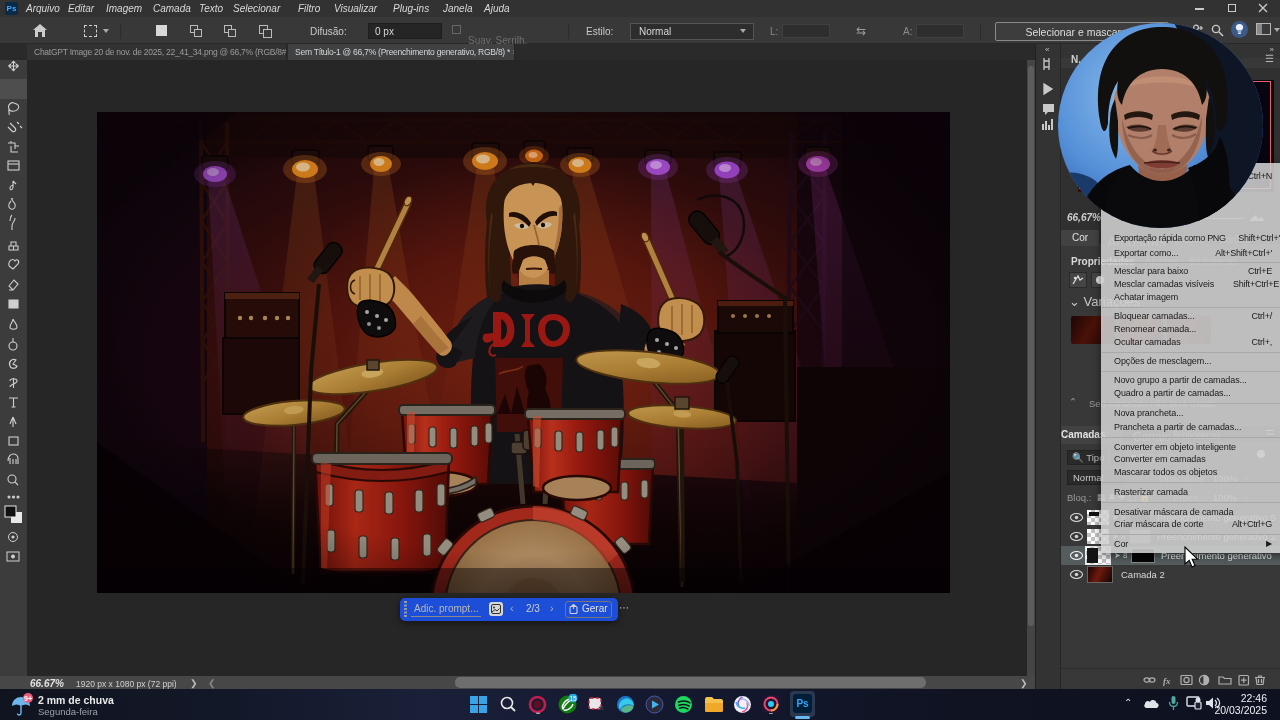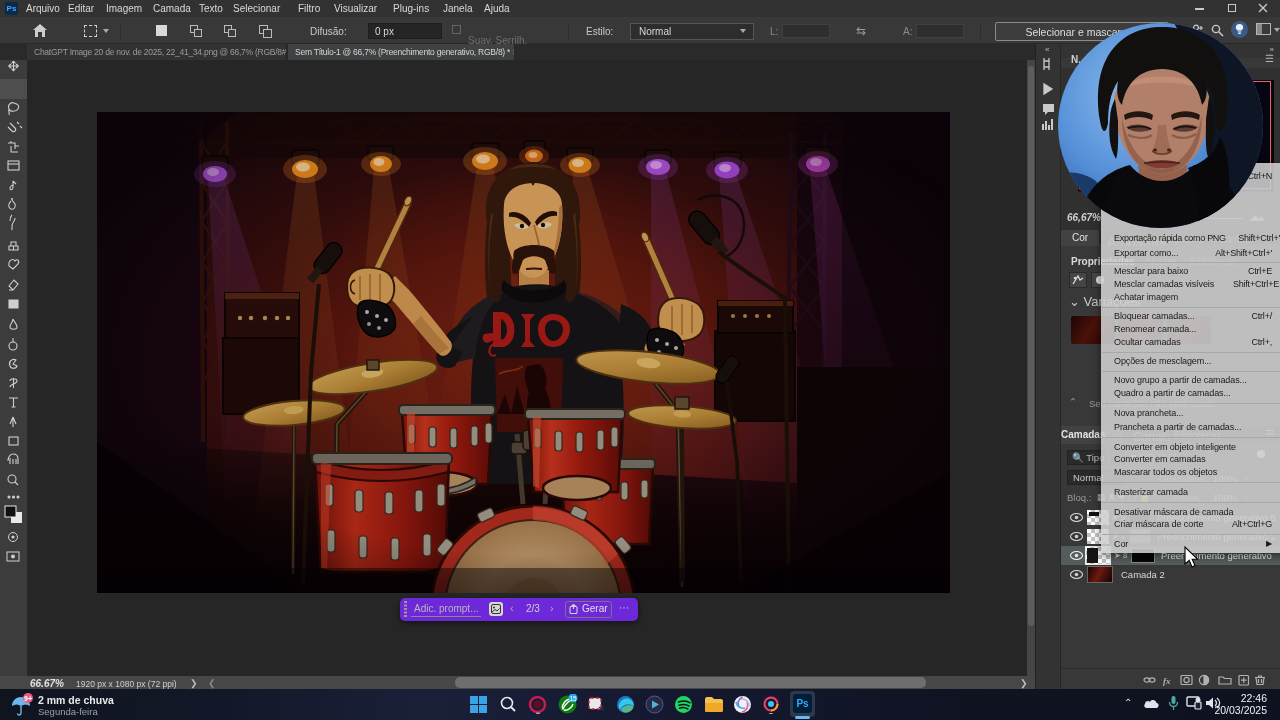--- a/index.html
+++ b/index.html
@@ -1,21 +1,21 @@
 <!DOCTYPE html>
 <html><head>
 <meta charset="utf-8">
 <style>
 *{margin:0;padding:0;box-sizing:border-box;}
 body{font-family:"Liberation Sans",sans-serif;}
 #root{position:relative;width:1280px;height:720px;overflow:hidden;background:#262626;font-family:"Liberation Sans",sans-serif;}
 .abs{position:absolute;}
 
 #menubar{position:absolute;left:0;top:0;width:1280px;height:17px;background:#323232;color:#d9d9d9;font-size:10px;}
-#menubar .mi{position:absolute;top:3px;}
+#menubar .mi{position:absolute;top:3px;font-style:italic;}
 #pslogo{position:absolute;left:5px;top:2px;width:13px;height:13px;background:#0a2a4a;border-radius:2px;color:#43a5f5;font-size:8px;font-weight:bold;text-align:center;line-height:13px;}
 
 #optbar{position:absolute;left:0;top:17px;width:1280px;height:27px;background:#383838;border-bottom:1px solid #282828;color:#c9c9c9;font-size:10px;}
 
 #tabbar{position:absolute;left:0;top:44px;width:1280px;height:16px;background:#2a2a2a;font-size:8.5px;}
 .dtab{position:absolute;top:0;height:16px;line-height:16px;padding:0 7px;color:#9b9b9b;background:#323232;border-right:1px solid #252525;white-space:nowrap;overflow:hidden;letter-spacing:-0.25px;}
 
 #toolbar{position:absolute;left:0;top:60px;width:27px;height:616px;background:#3c3c3c;}
 
 #canvasarea{position:absolute;left:27px;top:60px;width:1008px;height:616px;background:#262626;}
@@ -145,21 +145,21 @@
     </g>
     <rect x="11" y="452" width="11" height="11" fill="#e8e8e8"></rect>
     <rect x="5" y="446" width="11" height="11" fill="#111" stroke="#e8e8e8" stroke-width="1"></rect>
     <circle cx="13" cy="477" r="4.5" fill="none" stroke="#cfcfcf"></circle>
         <circle cx="13" cy="477" r="1.6" fill="#cfcfcf"></circle>
     <rect x="7" y="492" width="12" height="9" fill="none" stroke="#cfcfcf"></rect>
         <circle cx="13" cy="496.5" r="2" fill="#cfcfcf"></circle>
   </svg>
   </div>
   <div id="canvasarea">
-    <div id="taskfloat" style="position:absolute;left:373px;top:538px;width:238px;height:23px;background:#6d28d9;border-radius:5px;box-shadow:0 2px 6px rgba(0,0,0,0.5);z-index:5">
+    <div id="taskfloat" style="position:absolute;left:373px;top:538px;width:218px;height:23px;background:#1d4ed8;border-radius:5px;box-shadow:0 2px 6px rgba(0,0,0,0.5);z-index:5">
       <svg class="abs" style="left:3px;top:3px" width="5" height="17">
           <g fill="#9a9a9a">
             <rect x="1" y="0" width="3" height="2"></rect>
             <rect x="1" y="3.5" width="3" height="2"></rect>
             <rect x="1" y="7" width="3" height="2"></rect>
             <rect x="1" y="10.5" width="3" height="2"></rect>
             <rect x="1" y="14" width="3" height="2"></rect>
           </g>
         </svg>
       <span class="abs" style="left:14px;top:5px;color:#b8b8b8;font-size:10px">Adic. prompt...</span>

